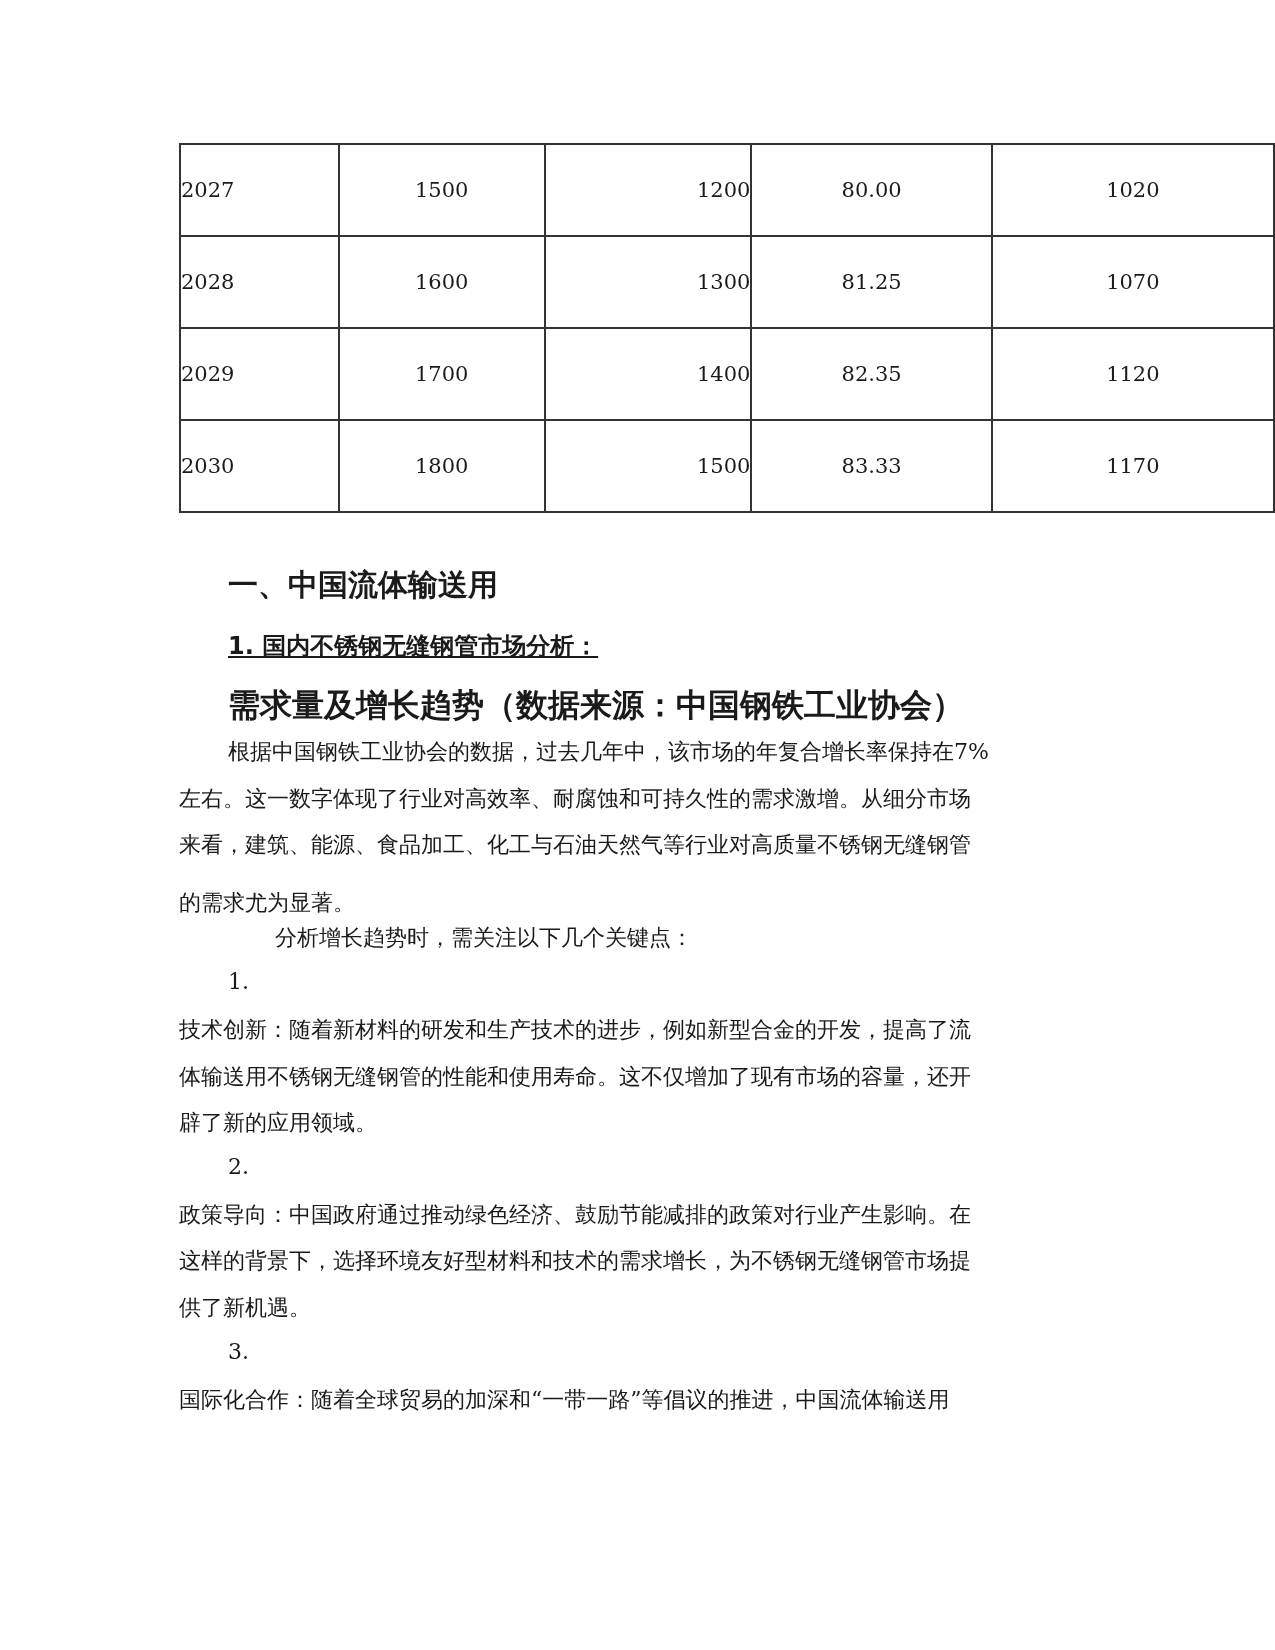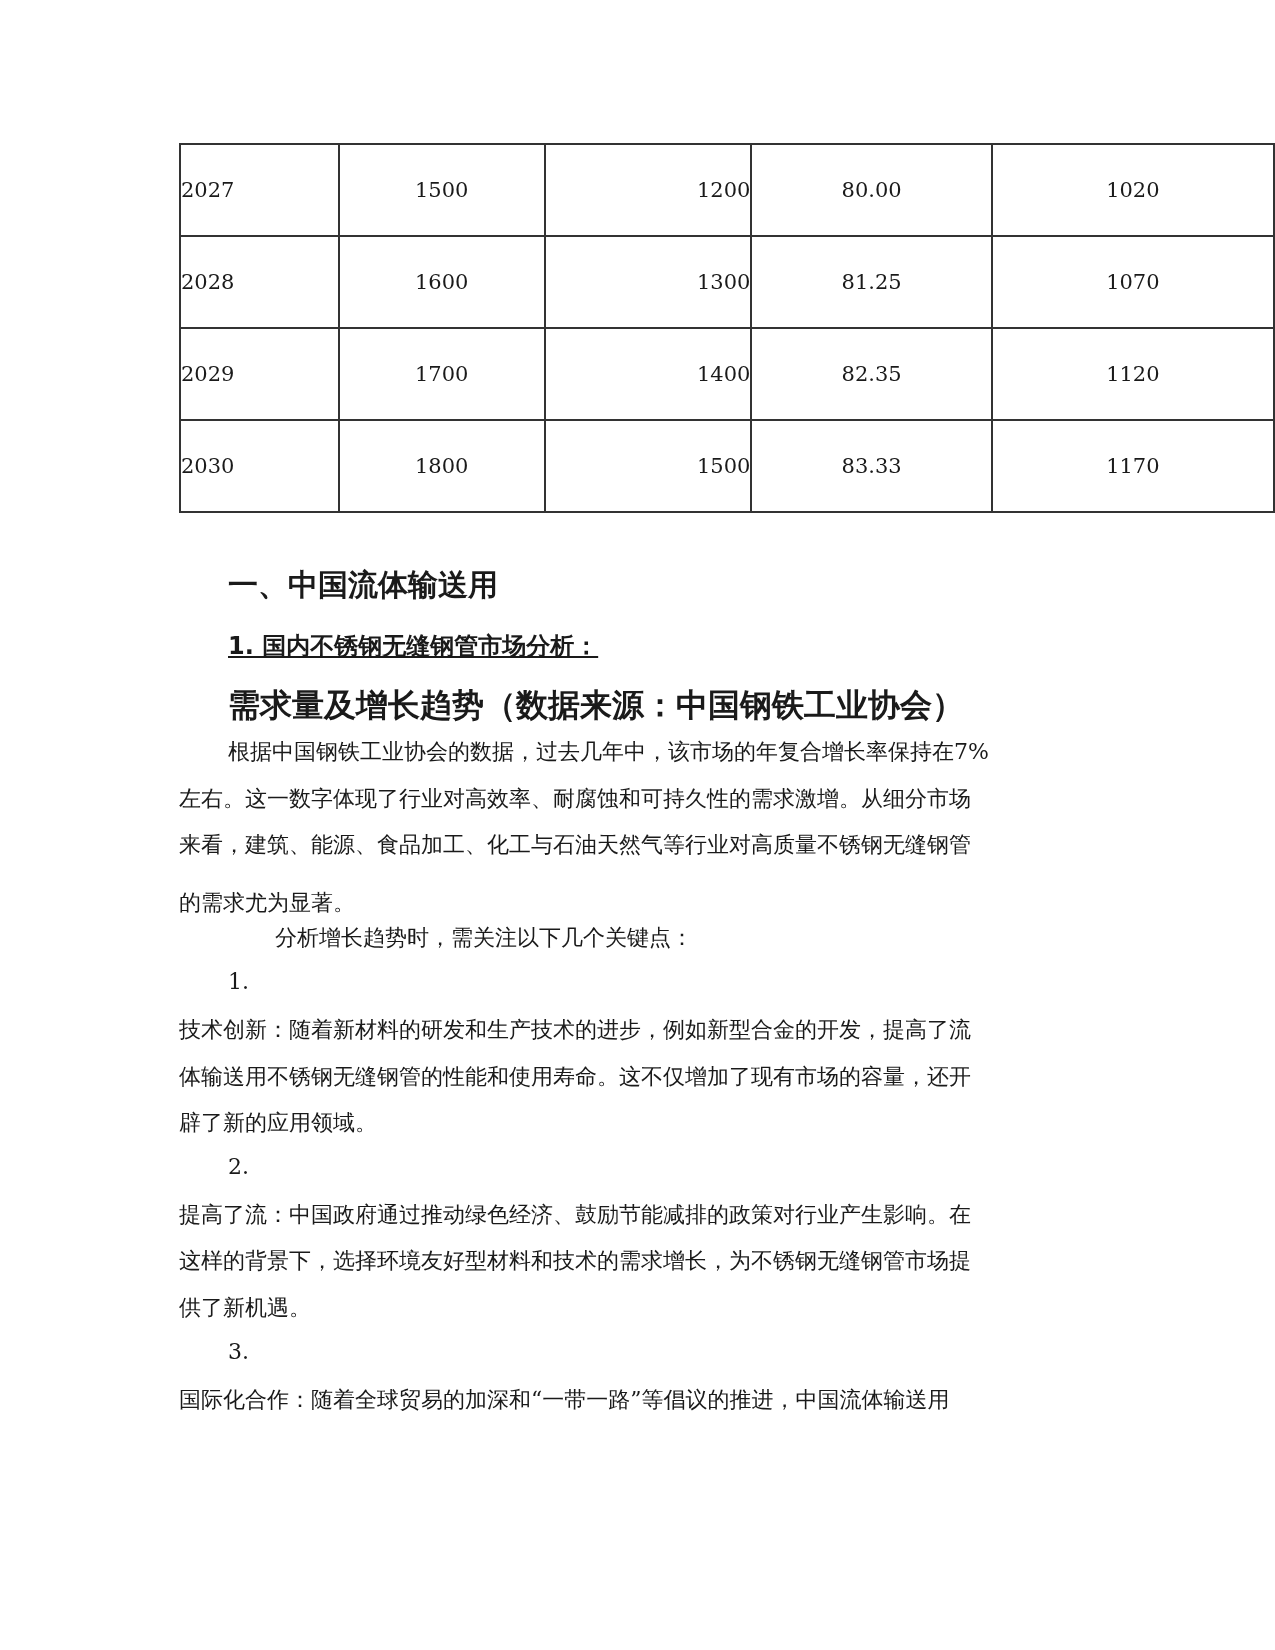--- a/index.html
+++ b/index.html
@@ -64,17 +64,17 @@
 <div class="line" style="left:228px;top:737px;">根据中国钢铁工业协会的数据，过去几年中，该市场的年复合增长率保持在7%</div>
 <div class="line" style="left:179px;top:784px;">左右。这一数字体现了行业对高效率、耐腐蚀和可持久性的需求激增。从细分市场</div>
 <div class="line" style="left:179px;top:830px;">来看，建筑、能源、食品加工、化工与石油天然气等行业对高质量不锈钢无缝钢管</div>
 <div class="line" style="left:179px;top:876px;margin-top:12px;">的需求尤为显著。</div>
 <div class="line" style="left:228px;top:923px;margin-left:47px;">分析增长趋势时，需关注以下几个关键点：</div>
 <div class="line" style="left:228px;top:969px;">1.</div>
 <div class="line" style="left:179px;top:1015px;">技术创新：随着新材料的研发和生产技术的进步，例如新型合金的开发，提高了流</div>
 <div class="line" style="left:179px;top:1062px;">体输送用不锈钢无缝钢管的性能和使用寿命。这不仅增加了现有市场的容量，还开</div>
 <div class="line" style="left:179px;top:1108px;">辟了新的应用领域。</div>
 <div class="line" style="left:228px;top:1154px;">2.</div>
-<div class="line" style="left:179px;top:1200px;">提高了流：中国政府通过推动绿色经济、鼓励节能减排的政策对行业产生影响。在</div>
+<div class="line" style="left:179px;top:1200px;">政策导向：中国政府通过推动绿色经济、鼓励节能减排的政策对行业产生影响。在</div>
 <div class="line" style="left:179px;top:1246px;">这样的背景下，选择环境友好型材料和技术的需求增长，为不锈钢无缝钢管市场提</div>
 <div class="line" style="left:179px;top:1293px;">供了新机遇。</div>
 <div class="line" style="left:228px;top:1339px;">3.</div>
 <div class="line" style="left:179px;top:1385px;">国际化合作：随着全球贸易的加深和“一带一路”等倡议的推进，中国流体输送用</div>
 
 </body></html>

